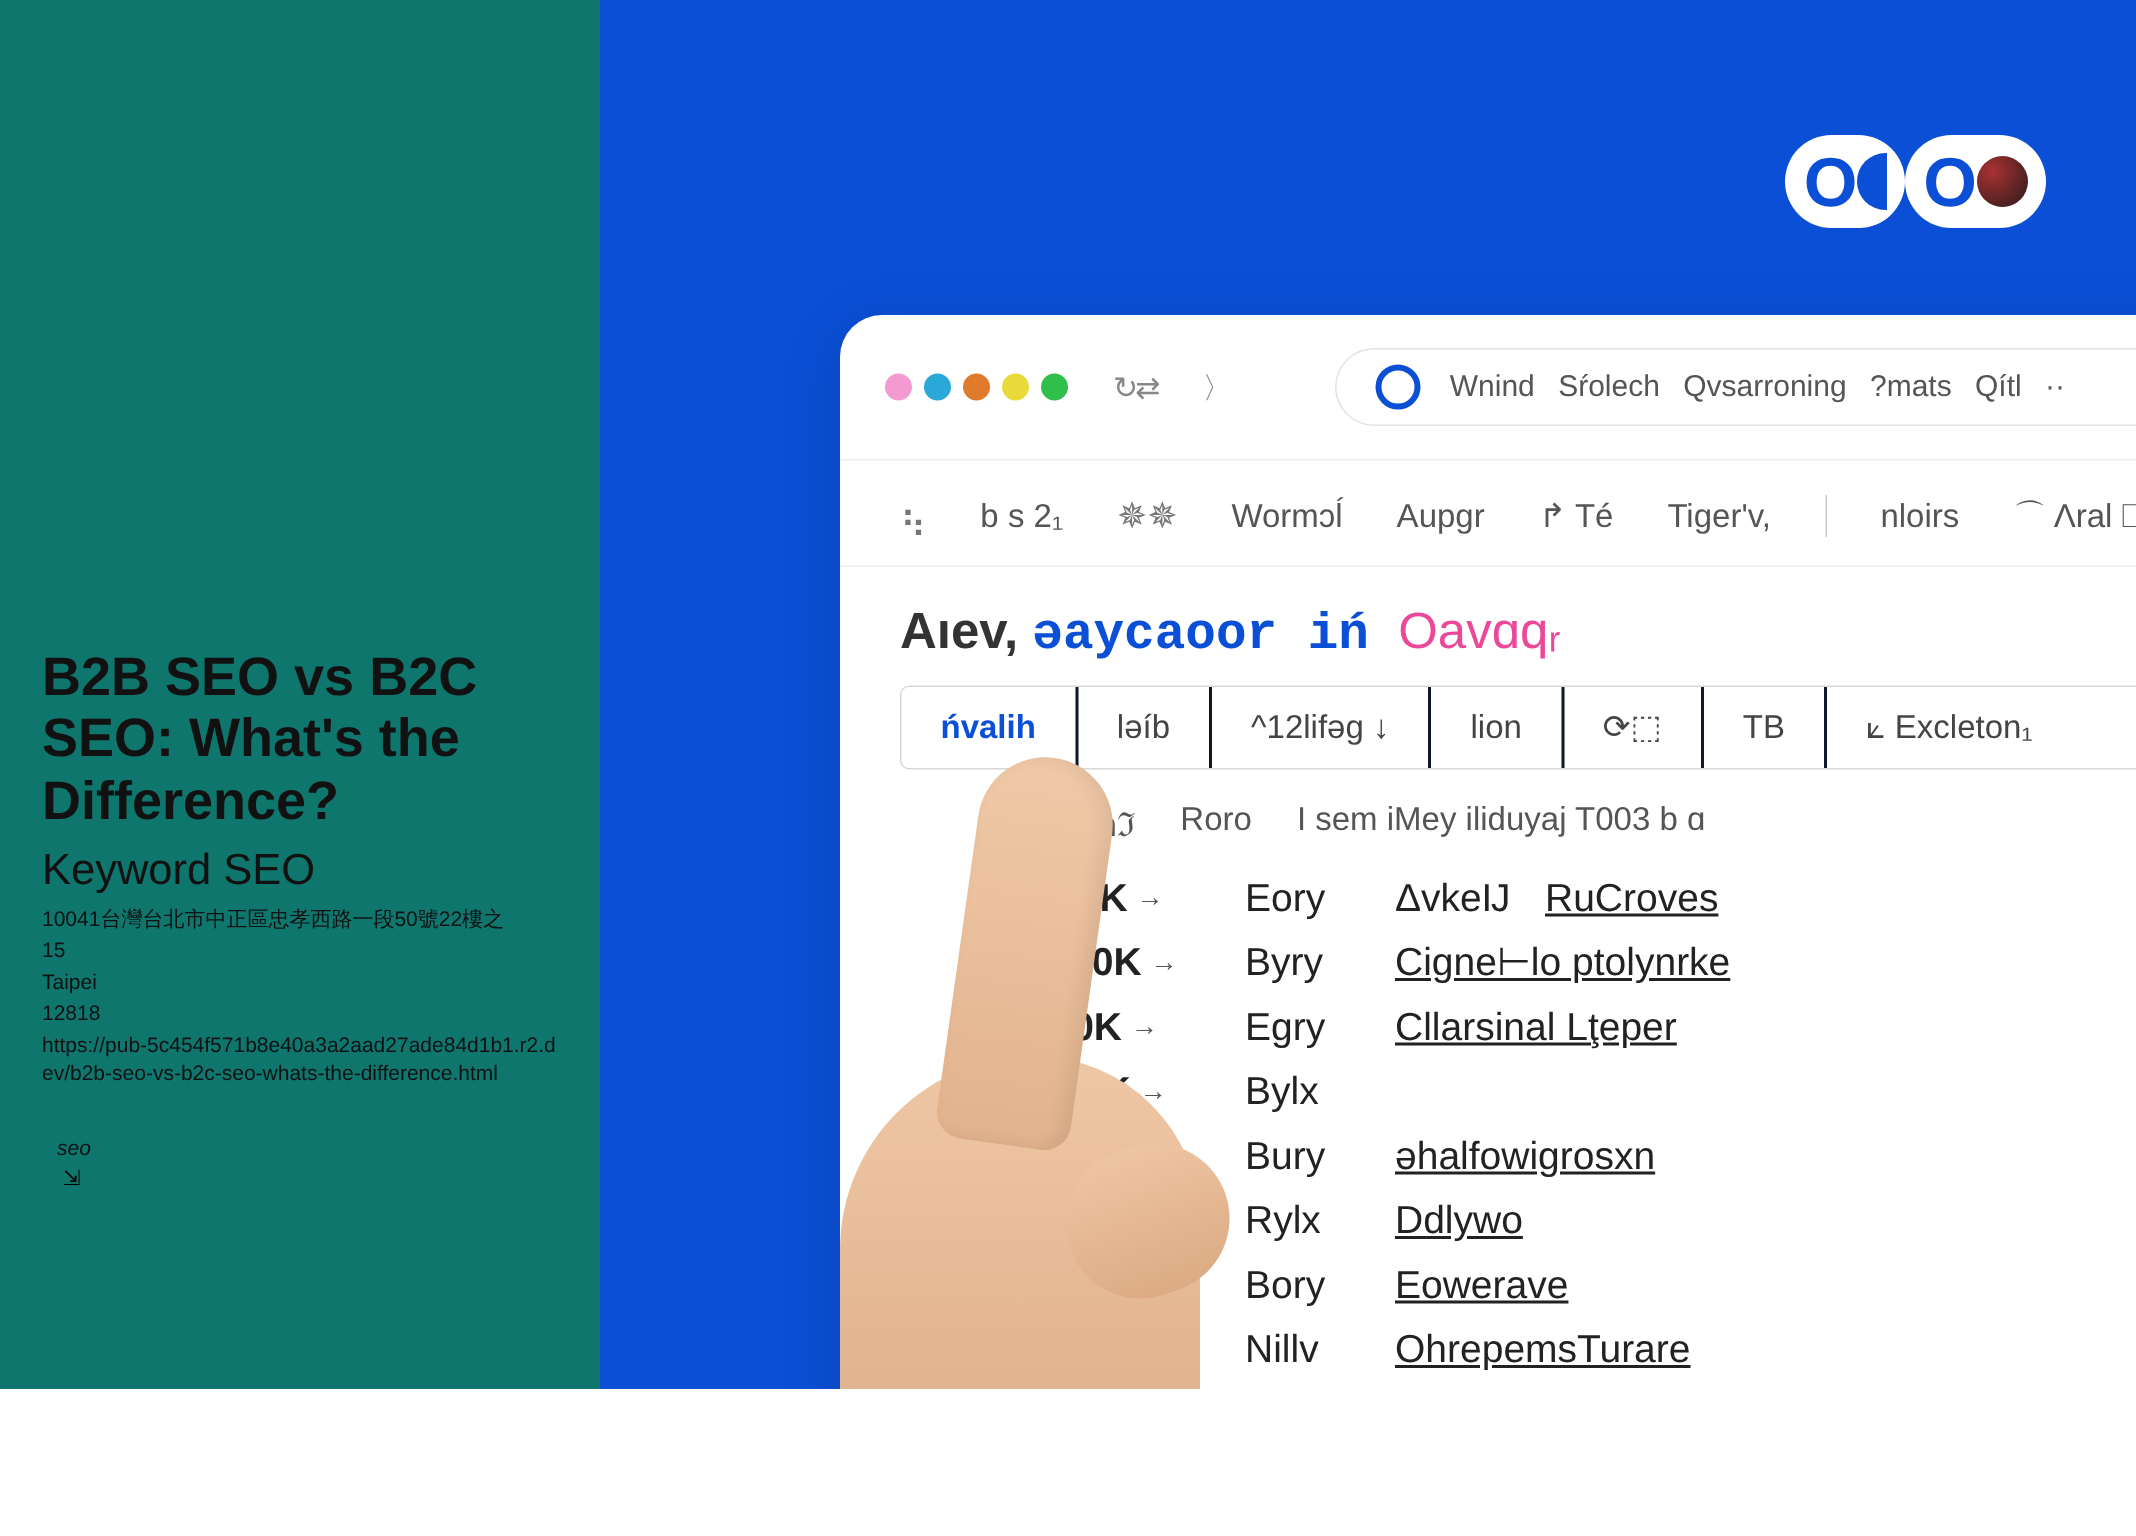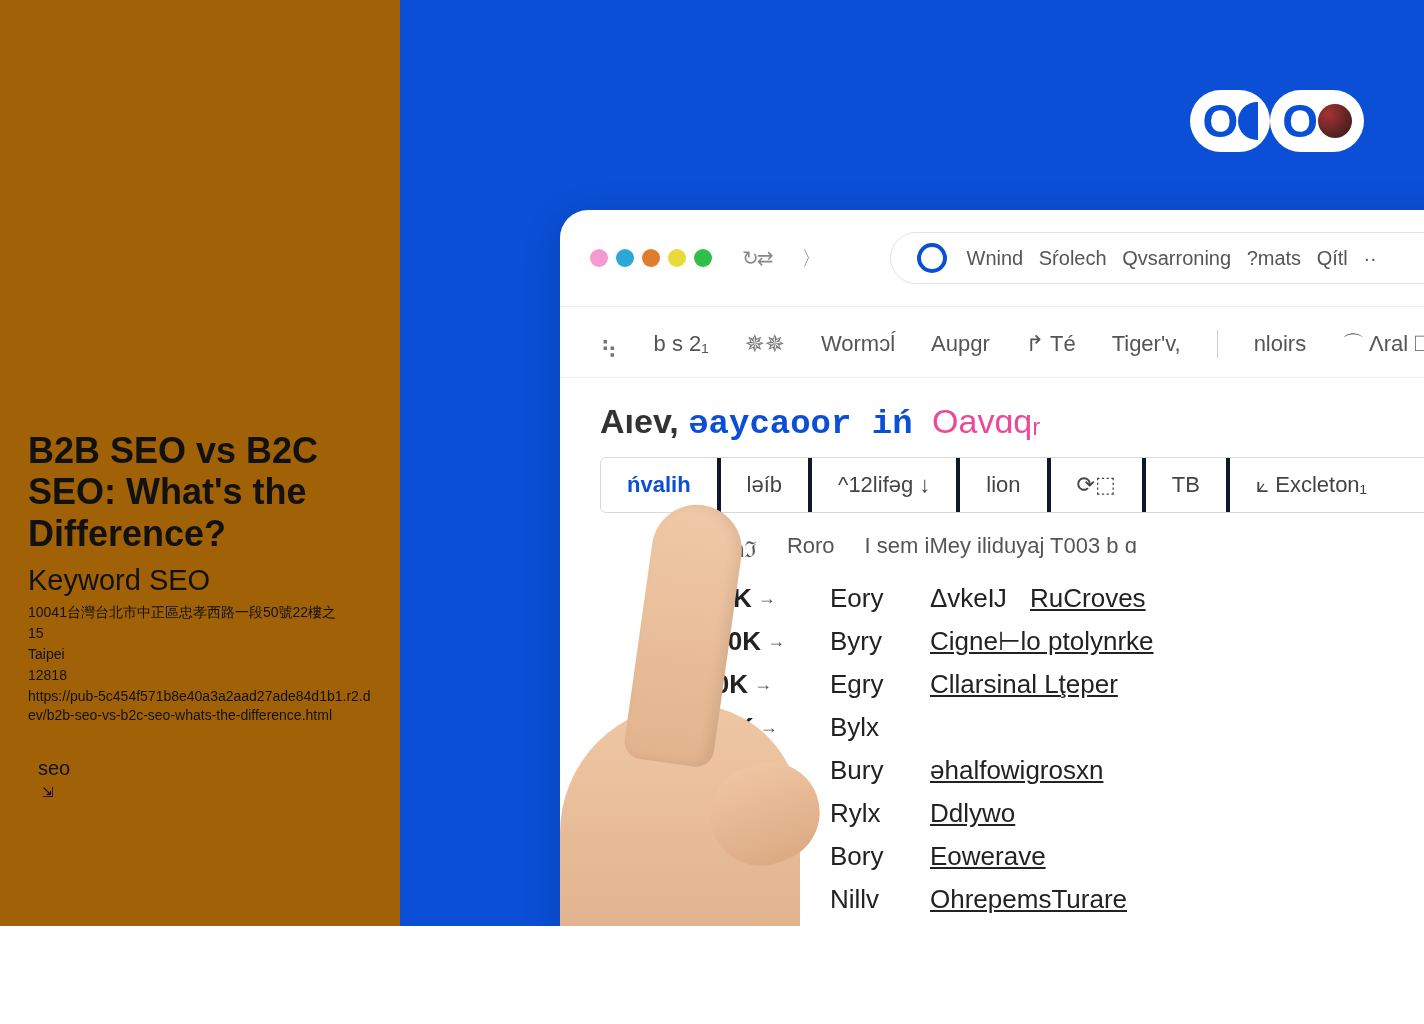--- a/index.html
+++ b/index.html
@@ -11,21 +11,21 @@
     background: #fff;
     position: relative;
   }
 
   
   .left-panel {
     position: absolute;
     left: 0; top: 0;
     width: 400px;
     height: 1024px;
-    background: #a16207;
+    background: #0f766e;
     padding: 28px;
     padding-top: 430px;
   }
   .page-title {
     font-size: 36px;
     font-weight: 600;
     line-height: 1.15;
     color: #111;
     margin-bottom: 10px;
   }
@@ -38,23 +38,24 @@
   .meta-line {
     font-size: 14px;
     color: #111;
     margin-bottom: 2px;
     word-break: break-all;
     line-height: 1.35;
   }
   .tag {
     display: inline-block;
     margin-top: 28px;
-    font-size: 20px;
+    font-size: 14px;
     color: #111;
     padding: 2px 10px;
+    font-style: italic;
   }
   .tag-icon { font-size: 14px; margin-top: 2px; padding-left: 14px;}
 
   
   .right-canvas {
     position: absolute;
     left: 400px; top: 0;
     width: 1024px;
     height: 1024px;
     background: #0b4fd6;
@@ -163,21 +164,21 @@
     margin: 4px 40px 0 40px;
     display:flex;
     border:1px solid #d8d8d8;
     border-radius:6px;
     overflow:hidden;
     font-size:22px;
     color:#444;
   }
   .filters .cell {
     padding: 14px 26px;
-    border-right:4px solid #0f172a;
+    border-right:2px solid #0f172a;
     display:flex; align-items:center; gap:8px;
     white-space:nowrap;
   }
   .filters .cell:last-child{border-right:none;}
   .filters .cell.highlight { color:#0b4fd6; font-weight:600; }
 
   
   .subhead {
     padding: 20px 40px 14px 110px;
     color:#555; font-size:22px;

